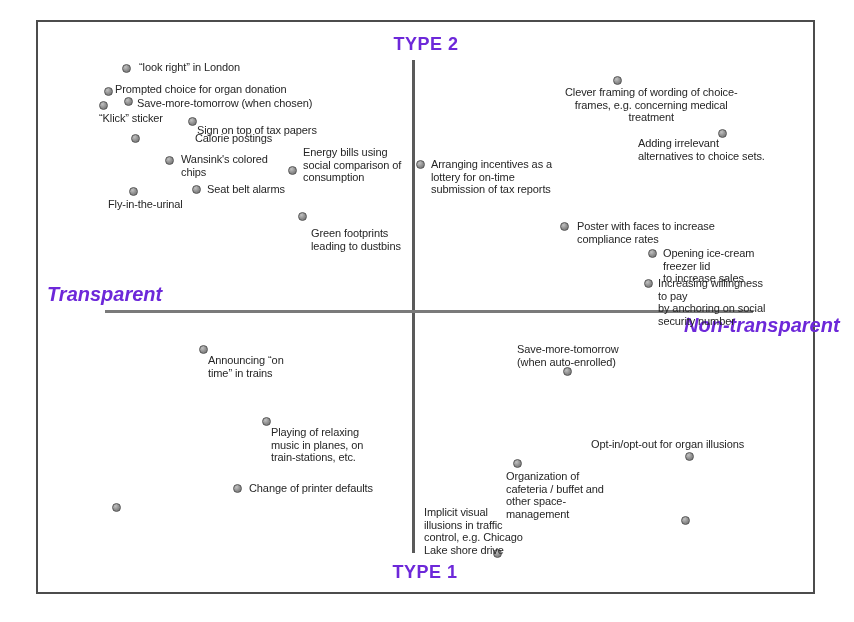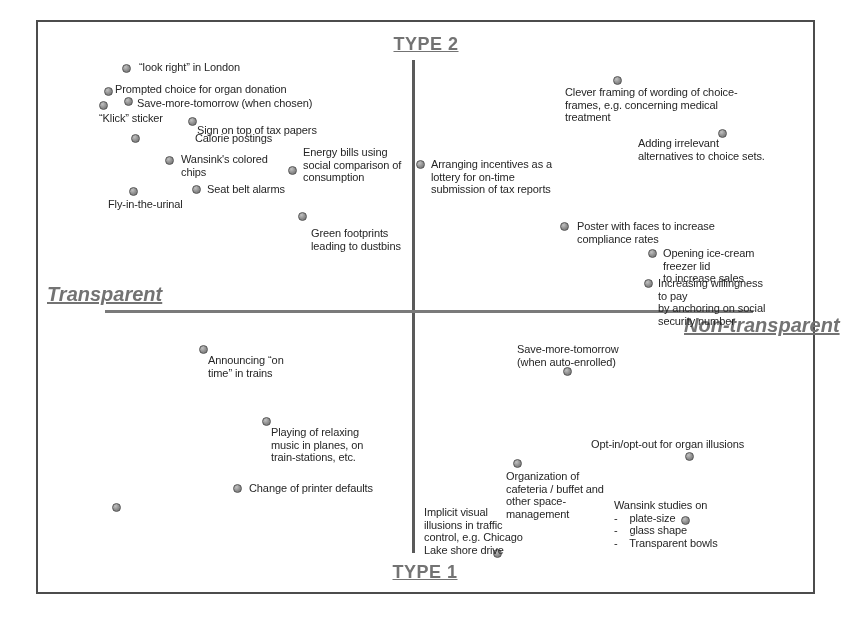--- a/index.html
+++ b/index.html
@@ -28,24 +28,23 @@
   }
   .h-axis {
     position: absolute;
     left: 105px; top: 310px;
     width: 648px; height: 3px;
     background: #7a7a7a;
     z-index: 2;
   }
   .axis-label {
     position: absolute;
-    color: #737373;
+    color: #6d28d9;
     z-index: 3;
     white-space: nowrap;
-    text-decoration: underline;
   }
   .axis-label.top {
     left: 385px; top: 34px; width: 82px;
     text-align: center;
     font-size: 18px; font-weight: 700; letter-spacing: 0.5px;
   }
   .axis-label.bottom {
     left: 384px; top: 562px; width: 82px;
     text-align: center;
     font-size: 18px; font-weight: 700; letter-spacing: 0.5px;
@@ -108,21 +107,21 @@
 social comparison of
 consumption</div>
       <div class="dot" style="left: 192px; top: 185px;"></div>
       <div class="pt-label" style="left: 207px; top: 183px;">Seat belt alarms</div>
       <div class="dot" style="left: 129px; top: 187px;"></div>
       <div class="pt-label" style="left: 108px; top: 198px;">Fly-in-the-urinal</div>
       <div class="dot" style="left: 298px; top: 212px;"></div>
       <div class="pt-label" style="left: 311px; top: 227px;">Green footprints
 leading to dustbins</div>
       <div class="dot" style="left: 613px; top: 76px;"></div>
-      <div class="pt-label" style="left: 565px; top: 86px;">Clever framing of wording of choice-
+      <div class="pt-label" style="left: 565px; top: 86px; text-align: center;">Clever framing of wording of choice-
 frames, e.g. concerning medical
 treatment</div>
       <div class="dot" style="left: 718px; top: 129px;"></div>
       <div class="pt-label" style="left: 638px; top: 137px;">Adding irrelevant
 alternatives to choice sets.</div>
       <div class="dot" style="left: 416px; top: 160px;"></div>
       <div class="pt-label" style="left: 431px; top: 158px;">Arranging incentives as a
 lottery for on-time
 submission of tax reports</div>
       <div class="dot" style="left: 560px; top: 222px;"></div>
@@ -149,23 +148,19 @@
       <div class="pt-label" style="left: 517px; top: 343px;">Save-more-tomorrow
 (when auto-enrolled)</div>
       <div class="dot" style="left: 685px; top: 452px;"></div>
       <div class="pt-label" style="left: 591px; top: 438px;">Opt-in/opt-out for organ illusions</div>
       <div class="dot" style="left: 513px; top: 459px;"></div>
       <div class="pt-label" style="left: 506px; top: 470px;">Organization of
 cafeteria / buffet and
 other space-
 management</div>
       <div class="dot" style="left: 681px; top: 516px;"></div>
-      <div class="pt-label" style="left: 614px; top: 499px;">Wansink studies on
--    plate-size
--    glass shape
--    Transparent bowls</div>
       <div class="dot" style="left: 493px; top: 549px;"></div>
       <div class="pt-label" style="left: 424px; top: 506px;">Implicit visual
 illusions in traffic
 control, e.g. Chicago
 Lake shore drive</div>
     </div>
 </div>
 
 </body></html>

